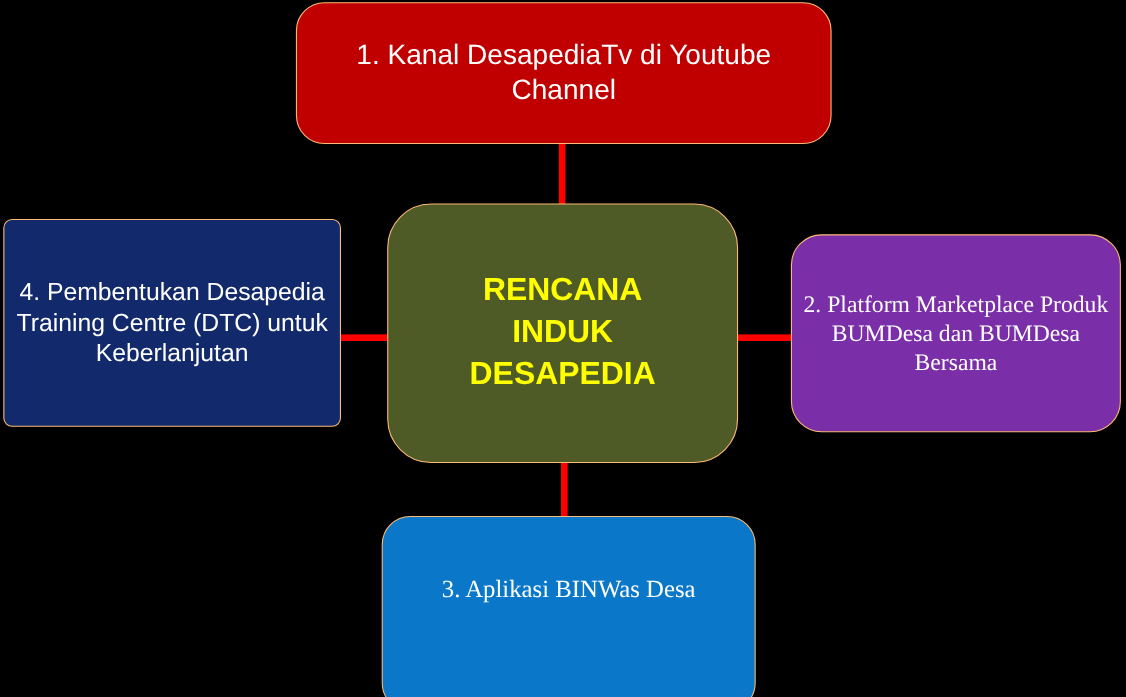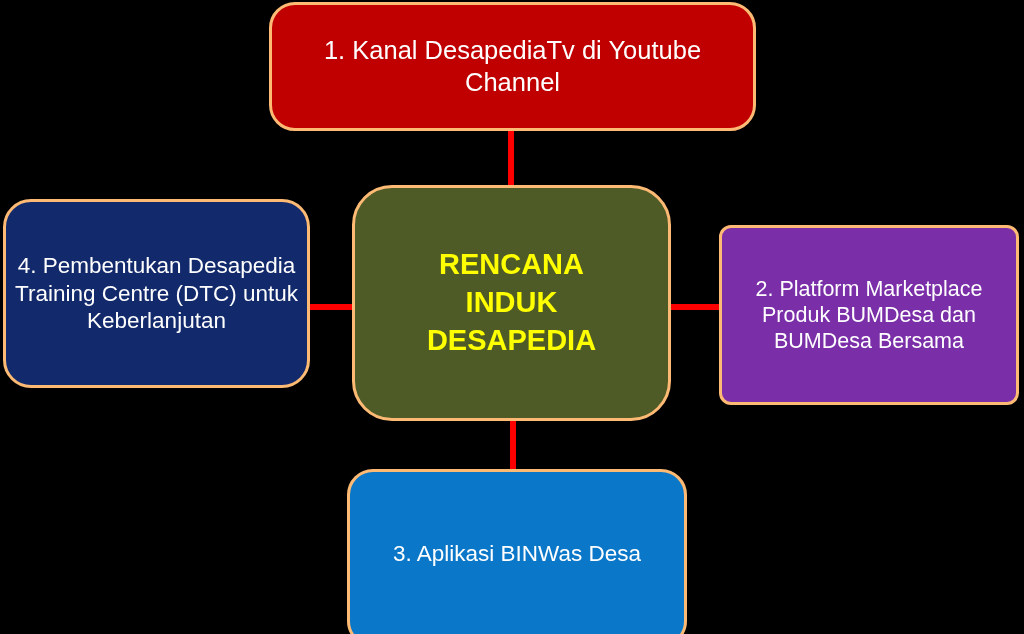--- a/index.html
+++ b/index.html
@@ -21,21 +21,21 @@
 
   
   .node {
     position: absolute;
     box-sizing: border-box;
     display: flex;
     align-items: center;
     justify-content: center;
     text-align: center;
     color: #ffffff;
-    border: 3px solid #fdba74;
+    border: 1px solid #fdba74;
     z-index: 3;
   }
   .node .label {
     display: block;
     width: 100%;
     line-height: 1.22;
     white-space: pre-line;
     padding: 0 8px;
     box-sizing: border-box;
   }
@@ -64,45 +64,46 @@
     z-index: 5;
   }
   #node-center .label { line-height: 1.30; }
 
   #node-left {
     left: 3px;
     top: 199px;
     width: 307px;
     height: 189px;
     background: #12296B;
-    border-radius: 28px;
+    border-radius: 8px;
     font-size: 22.5px;
   }
 
   #node-right {
     left: 719px;
-    top: 225px;
+    top: 213px;
     width: 300px;
     height: 180px;
     background: #7A2EA8;
-    border-radius: 12px;
+    border-radius: 28px;
     font-size: 21.5px;
+    font-family: Liberation Serif, serif;
   }
 
   #node-bottom {
     left: 347px;
     top: 469px;
     width: 340px;
     height: 178px;
     background: #0A77C8;
     border-radius: 26px;
     font-size: 22.5px;
     align-items: flex-start;
   }
-  #node-bottom .label { margin-top: 68px; }
+  #node-bottom .label { margin-top: 52px; font-family: Liberation Serif, serif; }
 
   
   .connector {
     position: absolute;
     background: #FF0000;
     z-index: 1;
   }
   #conn-top    { left: 508px; top: 130px;  width: 6px;  height: 58px; }
   #conn-bottom { left: 510px; top: 420px;  width: 6px;  height: 52px; }
   #conn-left   { left: 308px; top: 304px;  width: 47px; height: 6px;  }

